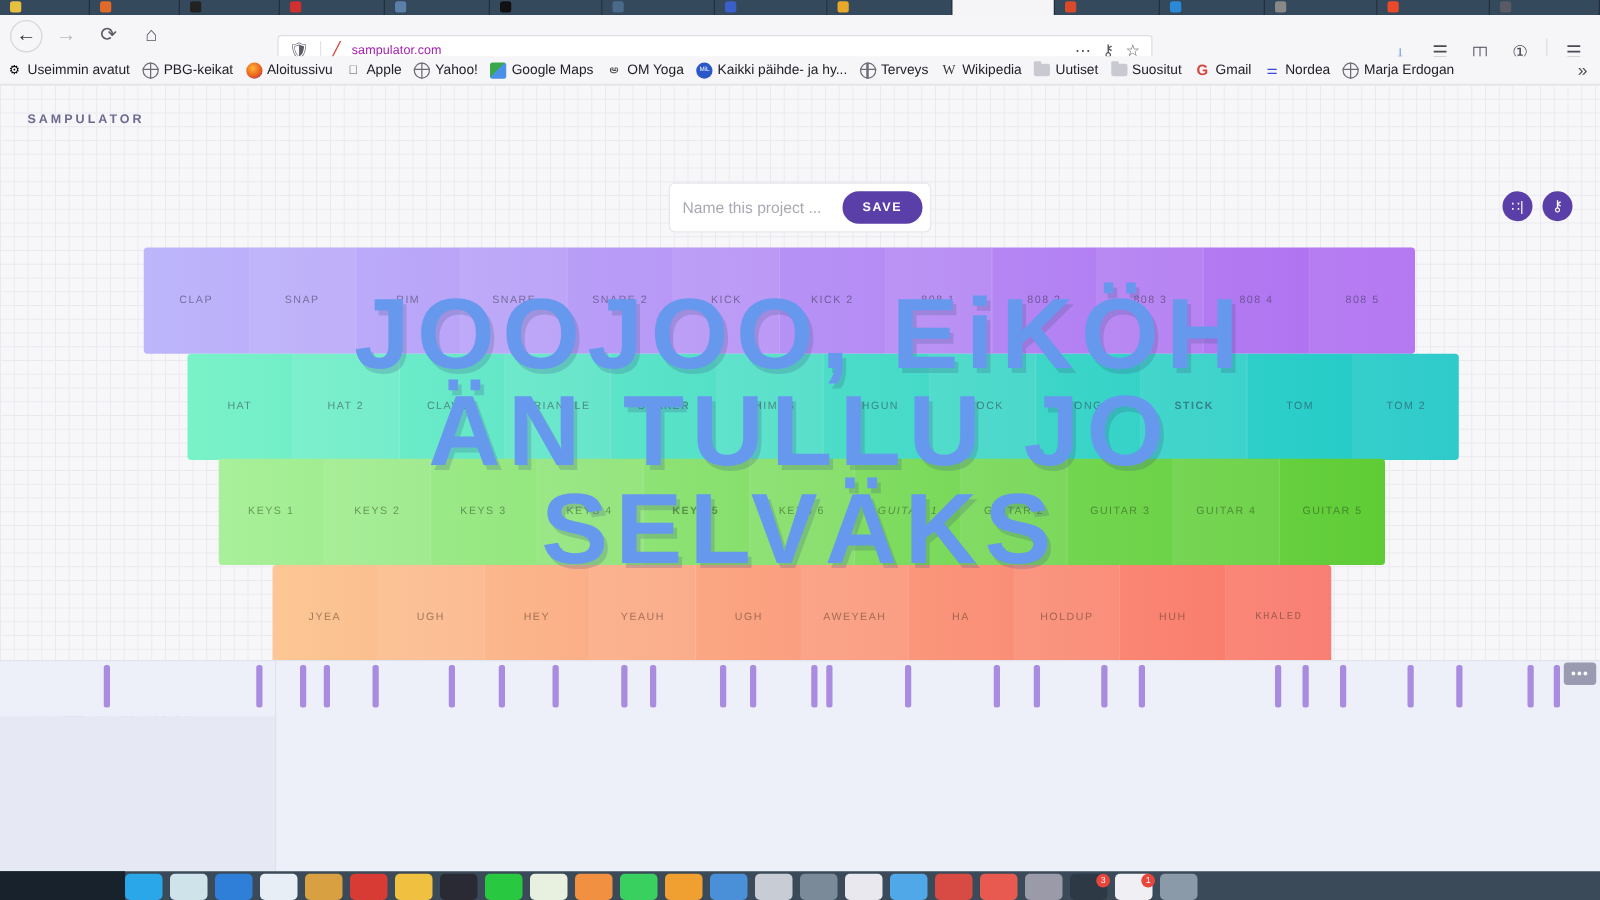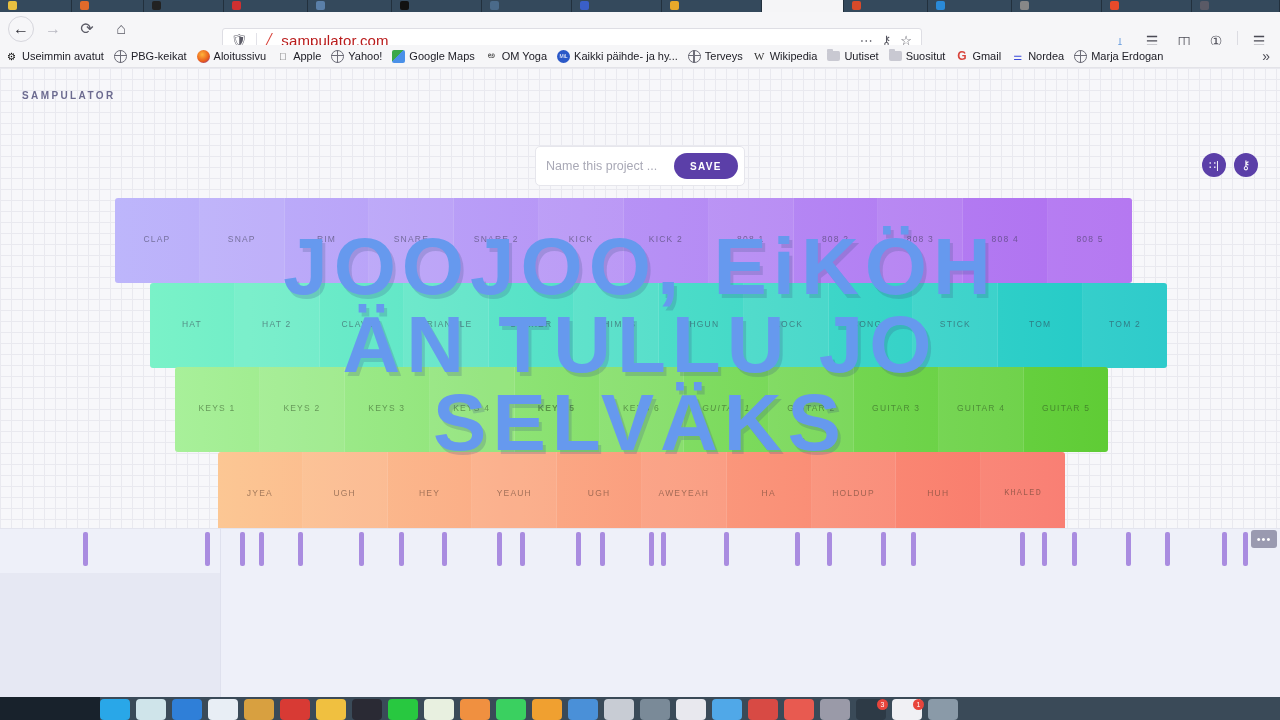--- a/index.html
+++ b/index.html
@@ -39,21 +39,21 @@
   .nav-btn.fwd { color: #b9b9c2; }
 
   #urlbar {
     position: absolute; left: 222px; top: 16px; width: 700px; height: 25px;
     background: #ffffff; border: 1px solid #dedee4; border-radius: 3px;
     display: flex; align-items: center;
   }
   #shield-icon { margin-left: 8px; color: #5b5b66; font-size: 13px; }
   #urlbar-divider { width: 1px; height: 16px; background: #e2e2e8; margin-left: 8px; }
   #tracker-icon { margin-left: 8px; font-size: 13px; }
-  #url-text { margin-left: 9px; font-size: 15px; color: #b91c1c; letter-spacing: .1px; }
+  #url-text { margin-left: 9px; font-size: 10px; color: #a21caf; letter-spacing: .1px; }
   #urlbar-actions { margin-left: auto; display: flex; align-items: center; gap: 9px; padding-right: 9px; }
   #urlbar-actions span { color: #54545e; font-size: 13px; }
 
   #nav-right { position: absolute; right: 6px; top: 12px; height: 33px; display: flex; align-items: center; gap: 2px; }
   .nav-right-btn { width: 30px; height: 30px; display: flex; align-items: center; justify-content: center; font-size: 14px; color: #4b4b55; }
   #nav-right-sep { width: 1px; height: 20px; background: #dcdce2; margin: 0 4px; }
 
   #bookmarks-bar {
     position: absolute; top: 45px; left: 0; width: 1280px; height: 23px;
     background: #f6f6f8; display: flex; align-items: center;
@@ -436,21 +436,21 @@
       </div>
       <div class="pad" style="background: rgba(255, 255, 255, 0); border-right: 1px solid rgba(255, 255, 255, 0.1); text-decoration: underline;">
         <div class="pad-label">SHGUN</div>
       </div>
       <div class="pad" style="background: rgba(255, 255, 255, 0.07); border-right: 1px solid rgba(255, 255, 255, 0.1);">
         <div class="pad-label">BLOCK</div>
       </div>
       <div class="pad" style="background: rgba(255, 255, 255, 0); border-right: 1px solid rgba(255, 255, 255, 0.1);">
         <div class="pad-label">CONGA</div>
       </div>
-      <div class="pad" style="background: rgba(255, 255, 255, 0.07); border-right: 1px solid rgba(255, 255, 255, 0.1);">
+      <div class="pad" style="background: rgba(255, 255, 255, 0.07); border-right: 1px solid rgba(255, 255, 255, 0.1); font-weight: bold;">
         <div class="pad-label">STICK</div>
       </div>
       <div class="pad" style="background: rgba(255, 255, 255, 0); border-right: 1px solid rgba(255, 255, 255, 0.1);">
         <div class="pad-label">TOM</div>
       </div>
       <div class="pad" style="background: rgba(255, 255, 255, 0.07); border-right: none;">
         <div class="pad-label">TOM 2</div>
       </div>
     </div>
   <div class="pad-row" id="row-keys" style="background: linear-gradient(90deg, rgb(168, 240, 154), rgb(95, 204, 53));">

